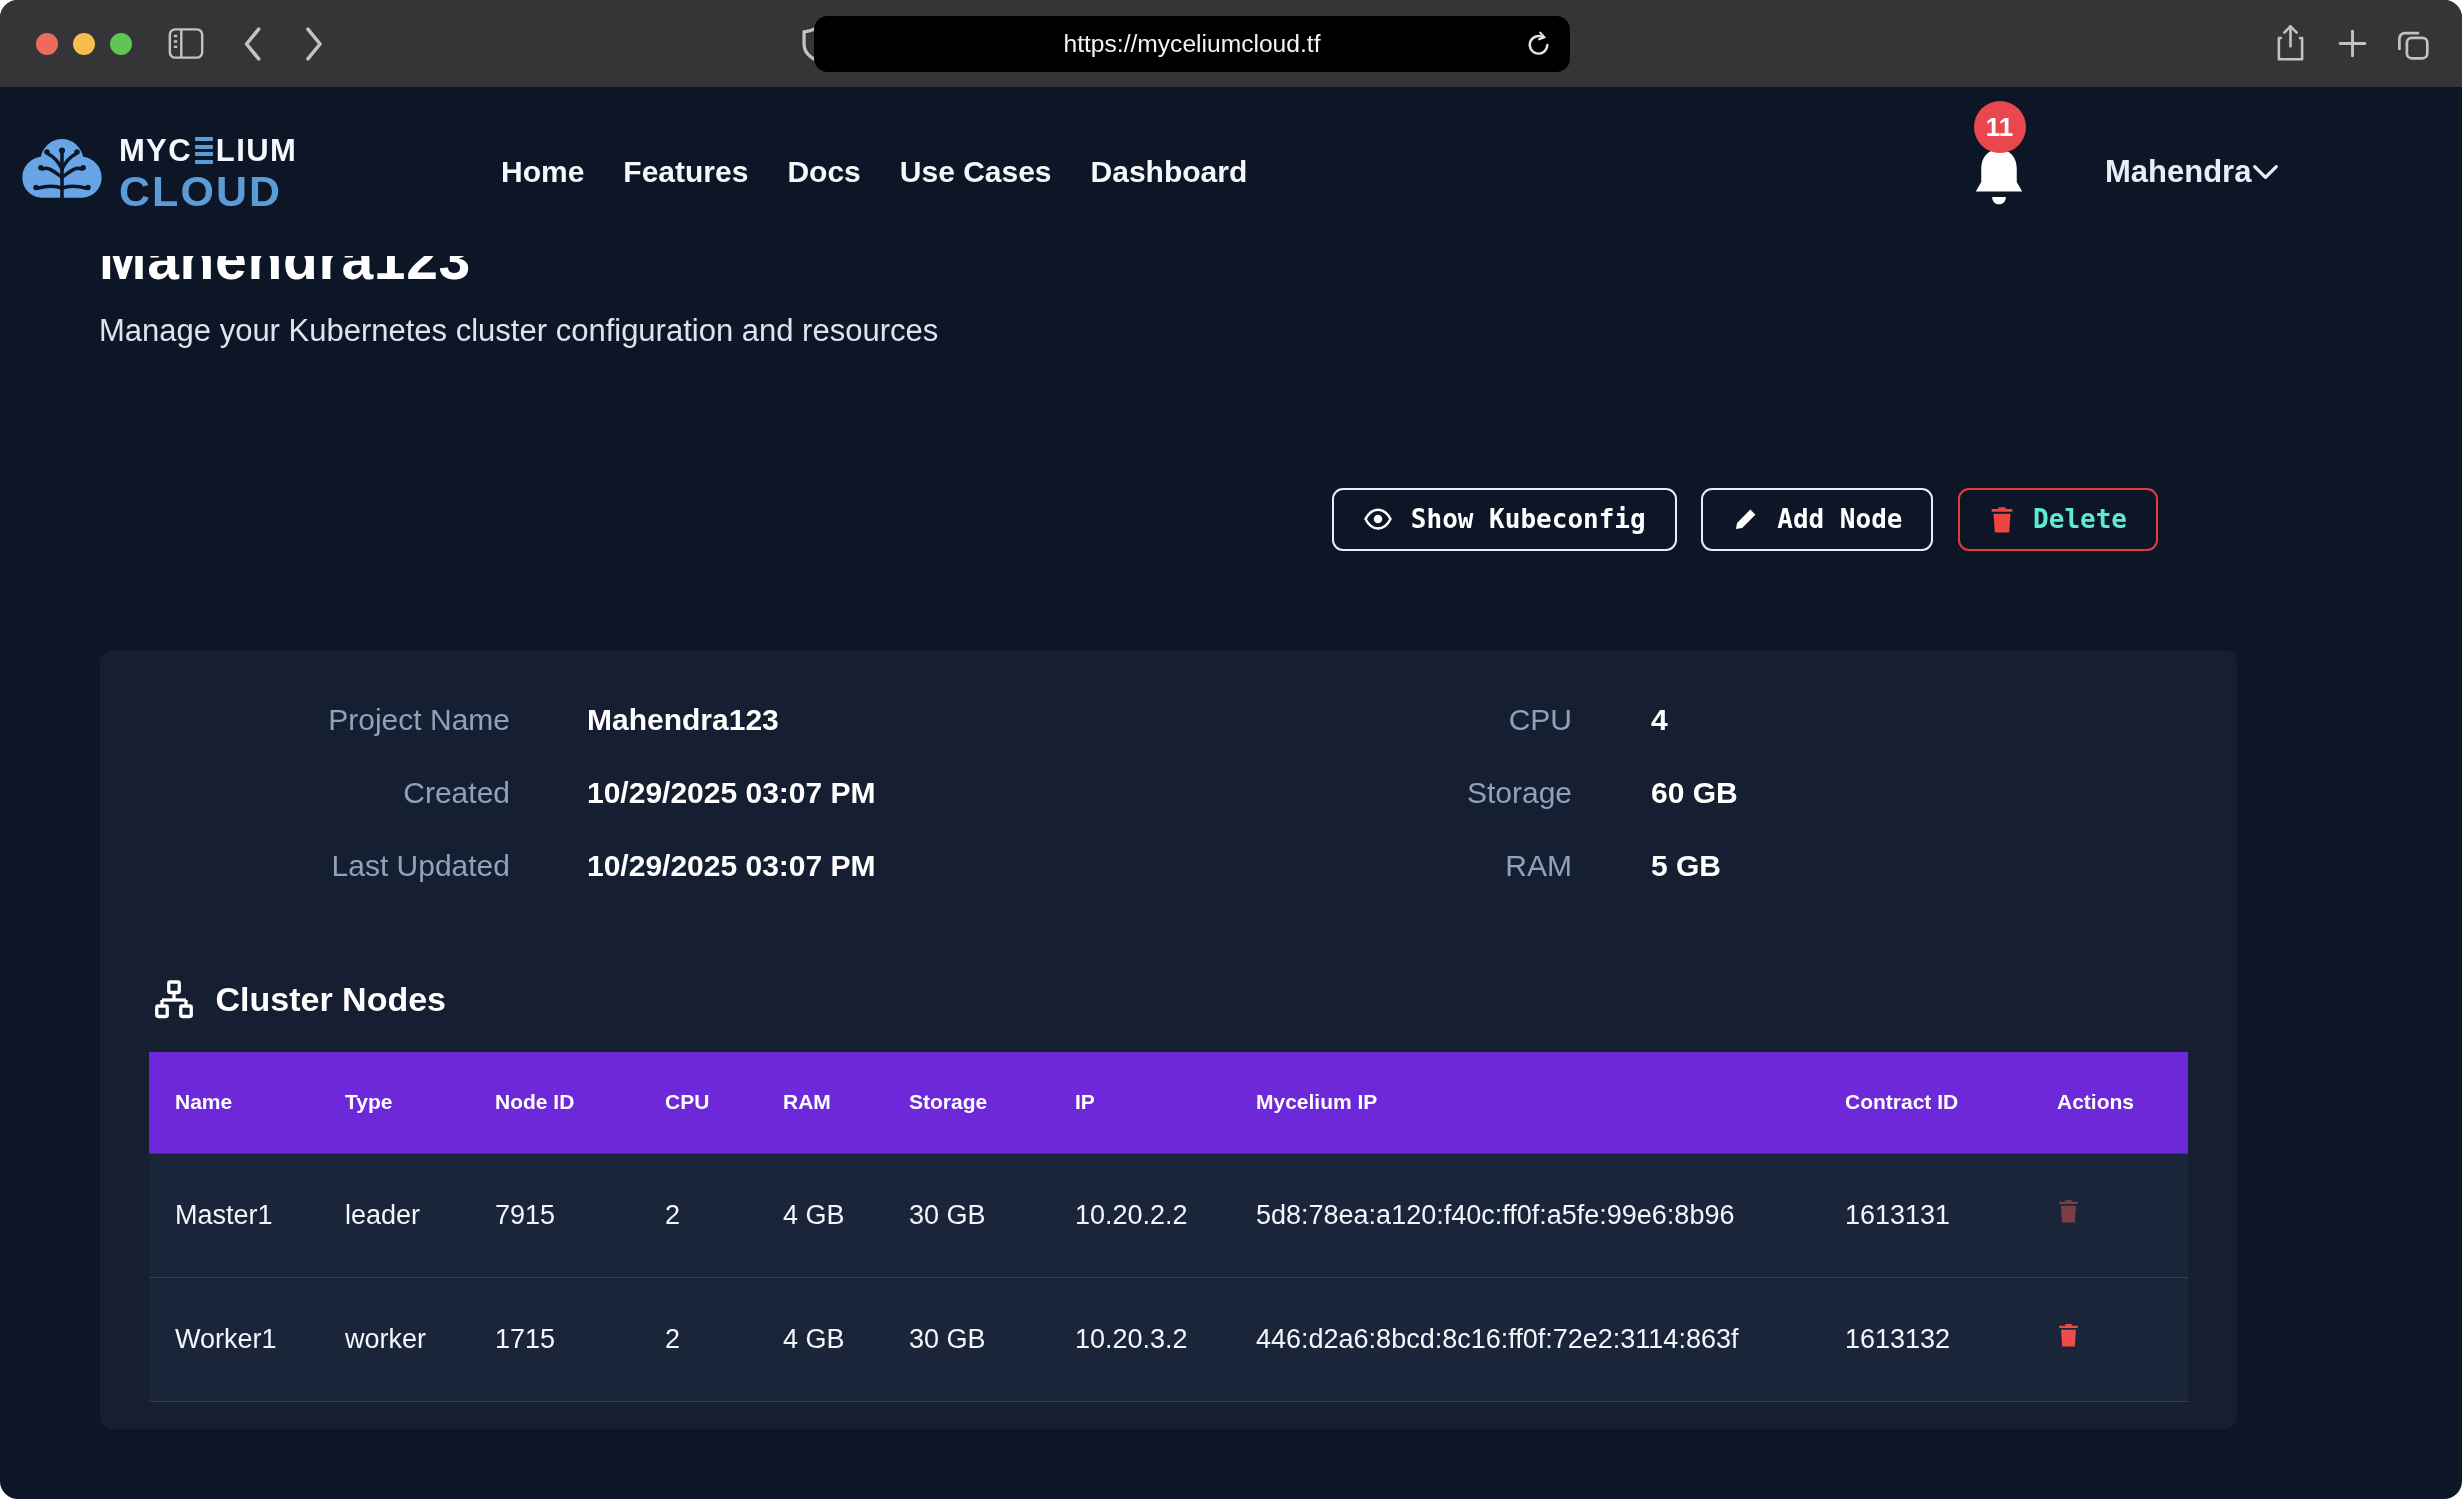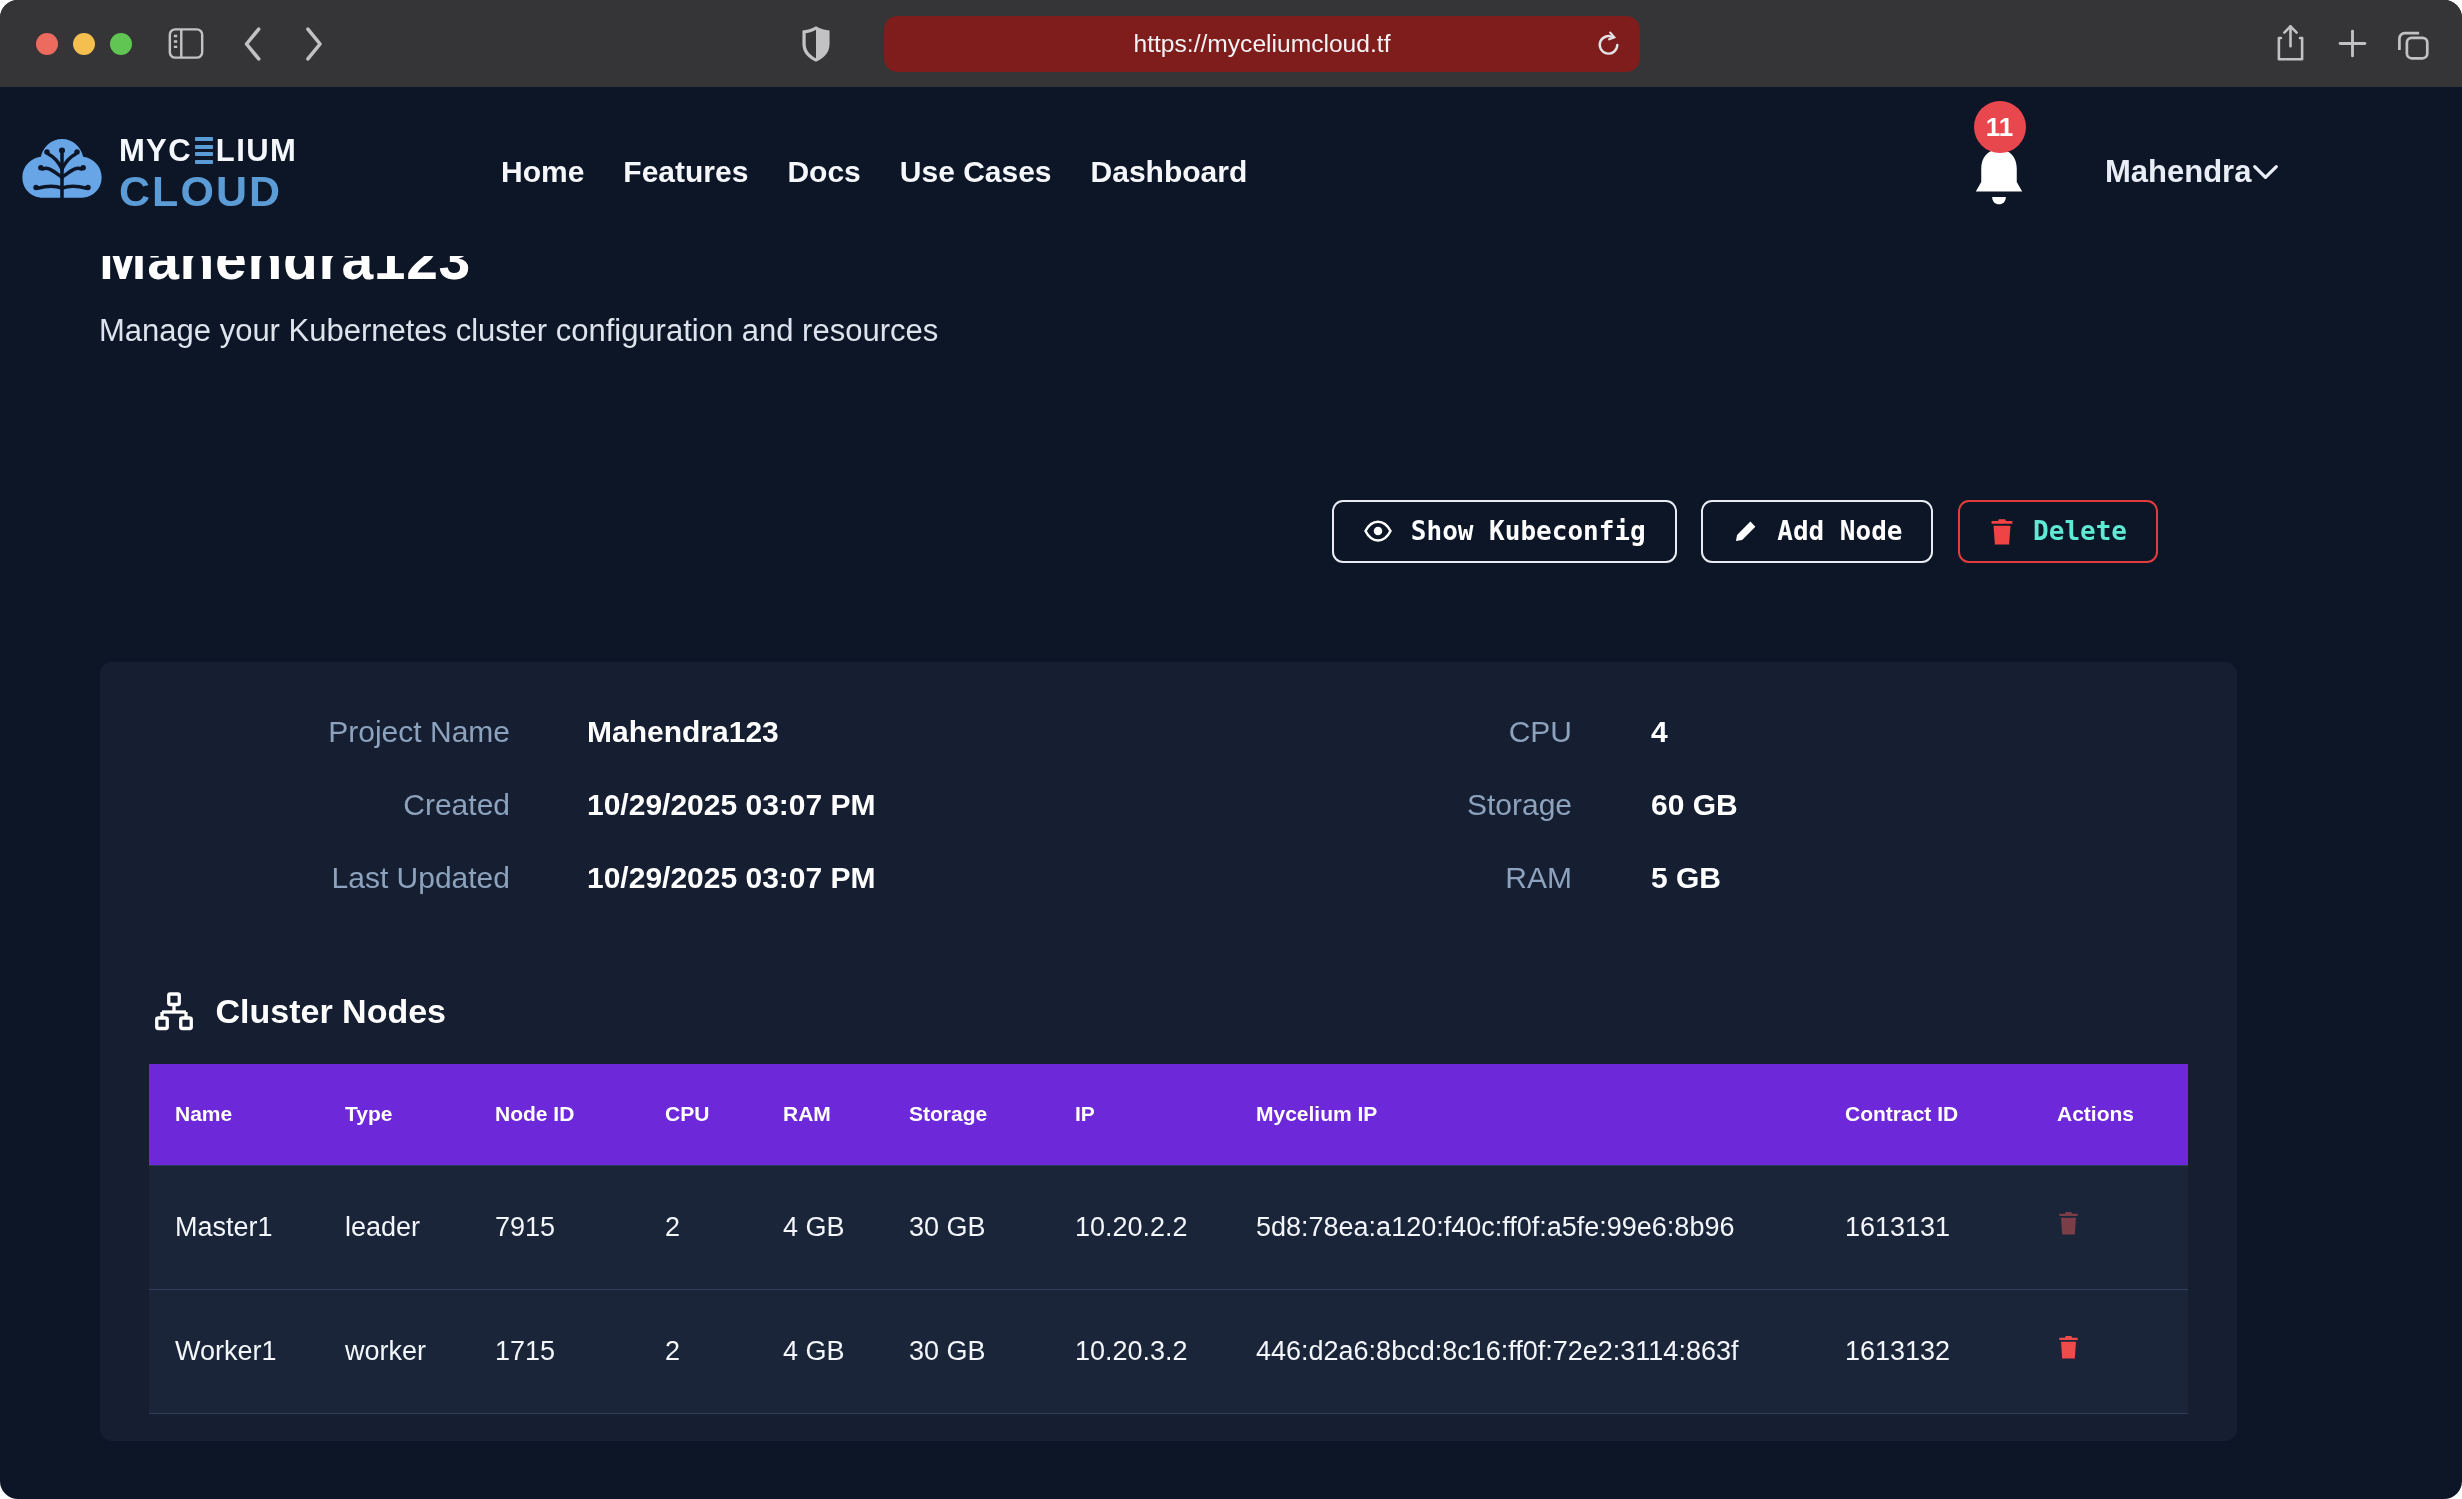--- a/index.html
+++ b/index.html
@@ -8,21 +8,21 @@
 
   
   .chrome{position:relative;height:87px;background:#353537;}
   .traffic{position:absolute;top:33px;left:36px;display:flex;gap:15px;}
   .traffic span{width:22px;height:22px;border-radius:50%;display:block;}
   .tl-red{background:#ed6a5e;} .tl-yellow{background:#f4bf4f;} .tl-green{background:#61c554;}
   .chrome .cicon{position:absolute;top:0;height:87px;display:flex;align-items:center;color:#c2c2c4;}
   .ci-sidebar{left:168px;} .ci-back{left:241px;} .ci-fwd{left:301px;color:#757577;}
   .ci-shield{left:801px;color:#b9bcc0;}
   .ci-share{left:2274px;} .ci-plus{left:2336px;} .ci-tabs{left:2396px;}
-  .urlbar{position:absolute;left:884px;top:16.4px;width:756px;height:56px;background:#7f1d1d;border-radius:13.7px;
+  .urlbar{position:absolute;left:814px;top:16.4px;width:756px;height:56px;background:#000000;border-radius:13.7px;
           display:flex;align-items:center;justify-content:center;color:#f4f4f5;font-size:24.6px;}
   .urlbar .reload{position:absolute;right:18px;top:13.7px;color:#e3e3e5;}
 
   
   .navbar{position:relative;height:169px;background:#0c1627;z-index:5;}
   .brand{position:absolute;left:20.5px;top:48px;display:flex;align-items:center;gap:16.4px;}
   .brand-text{display:flex;flex-direction:column;line-height:1;}
   .brand-line1{color:#f4f7fb;font-weight:800;font-size:31px;letter-spacing:1.4px;display:flex;align-items:center;}
   .e-glyph{display:inline-flex;flex-direction:column;gap:3.4px;margin:0 2.7px;}
   .e-glyph i{display:block;width:18.5px;height:4.1px;background:#5b9bd6;border-radius:0.7px;}
@@ -35,21 +35,21 @@
   .user-menu{position:absolute;left:2105px;top:0;height:169px;display:flex;align-items:center;gap:1px;color:#e9eef6;
              font-size:31px;font-weight:700;cursor:pointer;}
 
   
   .main{position:relative;z-index:1;}
   .page-title{margin:-30px 0 0 99px;font-size:57px;font-weight:700;color:#ffffff;letter-spacing:0.7px;}
   .page-sub{margin:20.5px 0 0 99px;font-size:31px;color:#dde4ee;}
   .actions-row{display:flex;justify-content:flex-end;gap:24.6px;margin:139px 304px 0 0;}
   .btn{display:flex;align-items:center;gap:18px;height:63px;padding:0 29px;border-radius:11px;
        border:2.1px solid #e9edf3;background:transparent;color:#ffffff;
-       font-family:"DejaVu Sans Mono",monospace;font-weight:700;font-size:26px;cursor:pointer;margin-top:12px;}
+       font-family:"DejaVu Sans Mono",monospace;font-weight:700;font-size:26px;cursor:pointer;}
   .btn-danger{border-color:#e23c3c;color:#5eead4;}
 
   
   .panel{margin:99px 0 0 100px;width:2137px;background:#151f31;border-radius:12.3px;padding:53px 0 27px 0;}
   .info-grid{display:grid;grid-template-columns:410px 615px 447px 665px;row-gap:40px;}
   .info-label{text-align:right;color:#8da2bd;font-size:30px;line-height:1.1;}
   .info-value{padding-left:77px;color:#ffffff;font-size:30px;font-weight:700;line-height:1.1;}
   .info-value.v-right{padding-left:79px;}
 
   .nodes-heading{display:flex;align-items:center;gap:20.5px;margin:97px 0 0 53px;color:#ffffff;}

